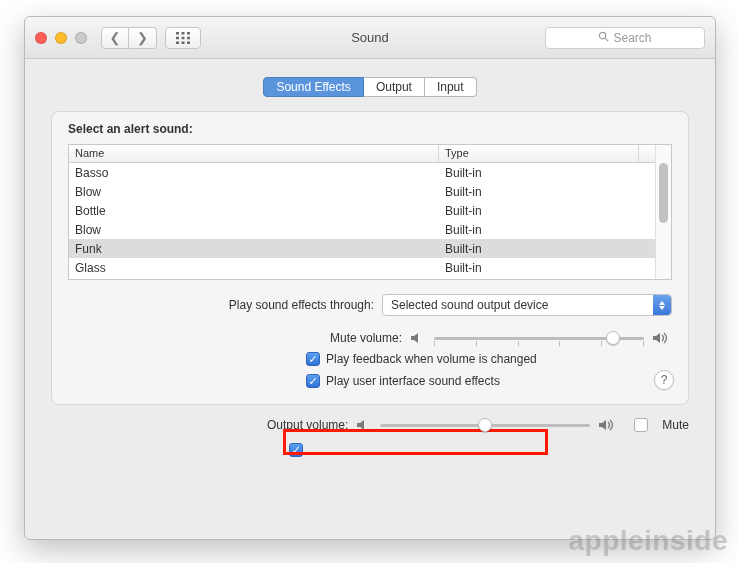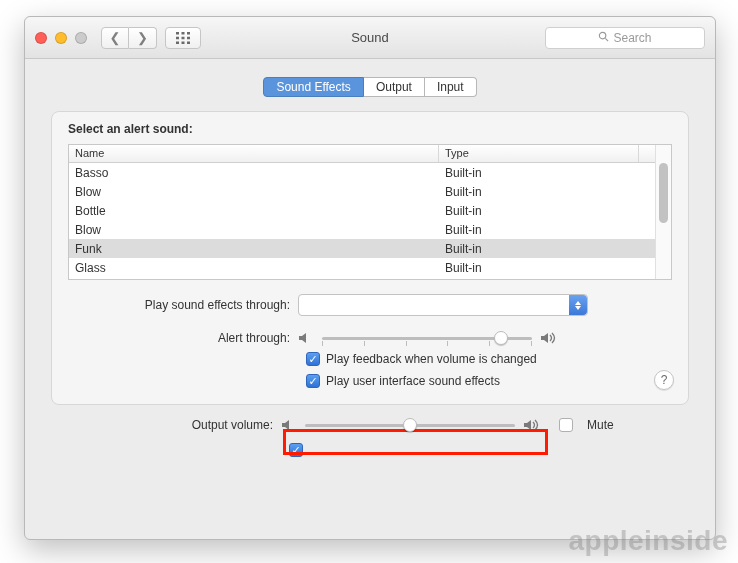--- a/index.html
+++ b/index.html
@@ -66,21 +66,21 @@
   .th.x { width:16px; }
   .tbody { flex:1; overflow:hidden; }
   .tr { display:flex; height:19px; font-size:12px; color:#333; align-items:center; }
   .tr.sel { background:#dcdcdc; }
   .td { padding:4px 6px; }
   .td.name { flex:1; }
   .td.type { width:216px; }
   .sbar { width:16px; background:#fafafa; border-left:1px solid #e0e0e0; position:relative; }
   .sthumb { position:absolute; left:3px; right:3px; top:18px; height:60px; background:#c2c2c2; border-radius:5px; }
 
-  .ctrl-row { display:flex; align-items:center; margin-top:14px; font-size:12px; color:#333; }
+  .ctrl-row { display:flex; align-items:center; margin-top:14px; font-size:12px; color:#333;justify-content:flex-end; }
   .ctrl-label { width:230px; text-align:right; padding-right:8px; }
   .select {
     flex:0 0 290px; height:22px; background:#fff; border:1px solid #c3c3c3; border-radius:4px;
     display:flex; align-items:center; padding-left:8px; position:relative; font-size:12px;
   }
   .select .cap {
     position:absolute; right:0; top:0; bottom:0; width:18px;
     background:linear-gradient(#6aa2ef,#3b78d8); border-radius:0 4px 4px 0;
     display:flex; flex-direction:column; align-items:center; justify-content:center; gap:1px;
   }
@@ -222,29 +222,30 @@
             </div>
         </div>
         <div class="sbar">
           <div class="sthumb"></div>
         </div>
       </div>
 
       <div class="ctrl-row">
         <div class="ctrl-label">Play sound effects through:</div>
         <div class="select">
+          <span>Selected sound output device</span>
           <span class="cap">
             <span class="ar up"></span>
               <span class="ar dn"></span>
           </span>
         </div>
       </div>
 
       <div class="ctrl-row">
-        <div class="ctrl-label">Alert through:</div>
+        <div class="ctrl-label">Mute volume:</div>
         <div class="slider-wrap">
           <span class="speaker">
             <svg width="16" height="14" viewBox="0 0 16 14">
                 <path d="M1 5 L4 5 L8 2 L8 12 L4 9 L1 9 Z" fill="#7a7a7a"></path>
               </svg>
           </span>
           <div class="slider">
             <div class="track"></div>
             <div class="ticks">
                 <div class="tick"></div>

